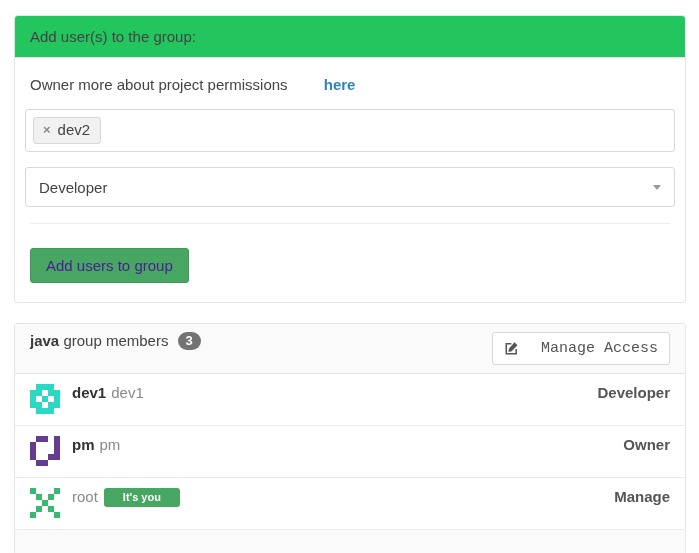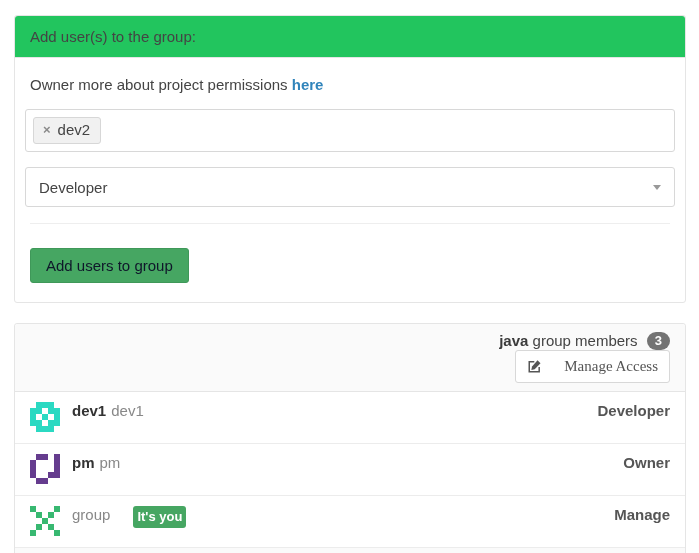--- a/index.html
+++ b/index.html
@@ -21,21 +21,21 @@
   .panel-heading {
     background: #22c55e;
     border-bottom: 1px solid #e5e5e5;
     border-radius: 3px 3px 0 0;
     padding: 12px 15px;
     color: #444;
   }
   .panel-body { padding: 16px 10px 17px; }
 
   .read-more { margin: 2px 5px 16px; color: #444; }
-  .link-here { color: #3084bb; font-weight: bold; text-decoration: none; cursor: pointer; }
+  .link-here { color: #3084bb; font-weight: bold; text-decoration: none; cursor: pointer; margin-left: 32px; }
 
   .token-field {
     border: 1px solid #d8d8d8;
     border-radius: 3px;
     background: #fff;
     padding: 7px;
     min-height: 42px;
     cursor: text;
   }
   .token {
@@ -81,37 +81,36 @@
     border-top: 1px solid #eee;
     margin: 16px 5px 0;
   }
 
   .btn-green {
     display: inline-block;
     margin: 24px 5px 2px;
     background: #46a662;
     border: 1px solid #3f9859;
     border-radius: 3px;
-    color: #0f172a;
+    color: #4c1d95;
     font-size: 15px;
     font-family: inherit;
     padding: 8px 15px;
     cursor: pointer;
   }
 
   
   .members-heading {
     display: flex;
-    align-items: flex-end;
+    align-items: flex-start;
     background: #fafafa;
     border-bottom: 1px solid #e5e5e5;
     border-radius: 3px 3px 0 0;
     padding: 8px 15px;
     min-height: 50px;
-    flex-direction: column;
   }
   .members-title { color: #444; }
   .members-title b { color: #3b3b3b; }
   .count-badge {
     display: inline-block;
     background: #737373;
     color: #fcfcfc;
     border-radius: 10px;
     padding: 1px 8px 2px;
     font-size: 13px;
@@ -122,21 +121,21 @@
   .btn-manage {
     margin-left: auto;
     display: inline-flex;
     align-items: center;
     gap: 22px;
     background: #fff;
     border: 1px solid #d8d8d8;
     border-radius: 3px;
     color: #555;
     font-size: 15px;
-    font-family: Liberation Serif, serif;
+    font-family: Liberation Mono, monospace;
     padding: 7px 11px;
     cursor: pointer;
   }
 
   .member-row {
     display: flex;
     align-items: flex-start;
     padding: 10px 15px;
     border-bottom: 1px solid #ececec;
     min-height: 52px;
@@ -149,23 +148,23 @@
     margin-right: 12px;
     flex: 0 0 30px;
   }
   .avatar i { display: block; }
   .m-name { font-weight: bold; color: #333; margin-right: 5px; cursor: pointer; }
   .m-user { color: #888; }
   .badge-you {
     background: #46a662;
     color: #fff;
     border-radius: 3px;
-    padding: 3px 4px 4px;
-    font-size: 13px;
-    margin-left: 23px;
+    padding: 3px 19px 4px;
+    font-size: 11px;
+    margin-left: 6px;
     font-weight: bold;
   }
   .m-role { margin-left: auto; font-weight: bold; color: #555; }
 
   .panel-footer {
     background: #fafafa;
     height: 24px;
     border-radius: 0 0 3px 3px;
   }
   .edit-icon { display: inline-flex; }
@@ -308,21 +307,21 @@
           <i style="background: rgb(56, 184, 113);"></i>
           <i></i>
           <i style="background: rgb(56, 184, 113);"></i>
           <i></i>
           <i style="background: rgb(56, 184, 113);"></i>
           <i></i>
           <i></i>
           <i></i>
           <i style="background: rgb(56, 184, 113);"></i>
         </span>
-      <span class="m-user">group</span>
+      <span class="m-user">root</span>
       <span class="badge-you">It's you</span>
       <span class="m-role">Manage</span>
     </div>
 
     <div class="panel-footer"></div>
   </div>
 
 </div>
 
 </body></html>

